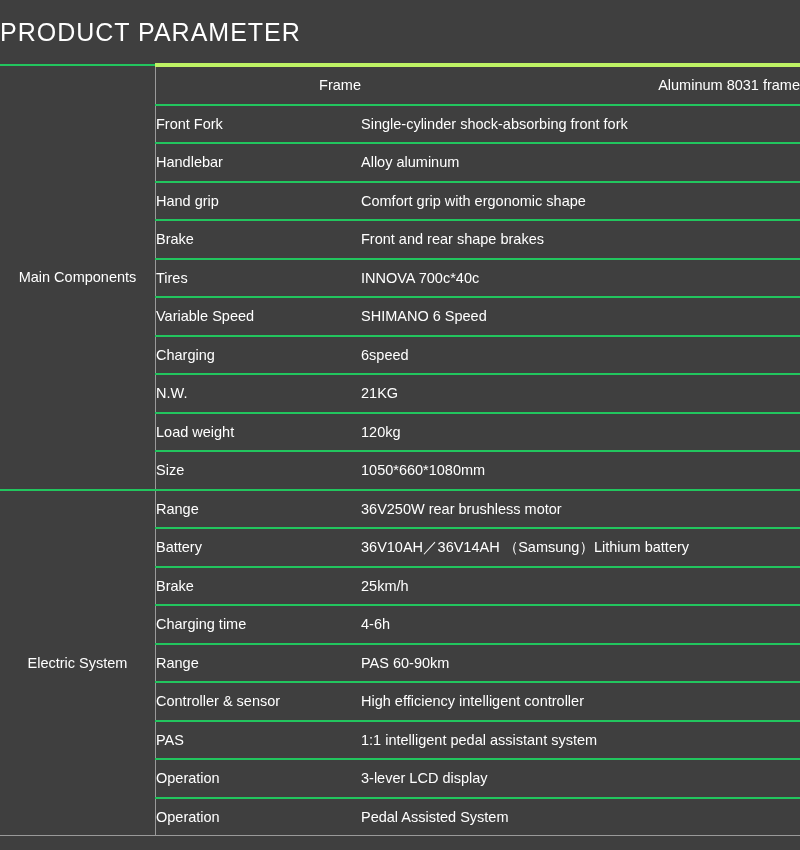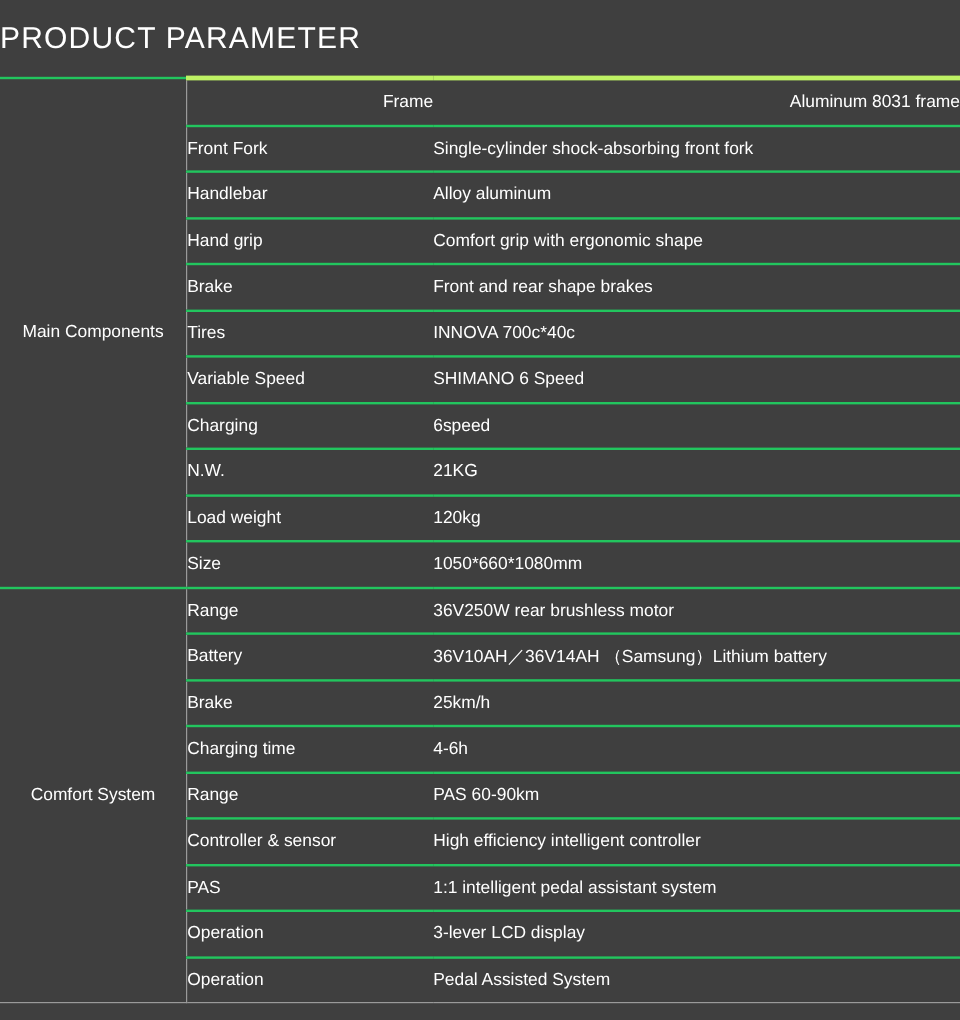--- a/index.html
+++ b/index.html
@@ -121,21 +121,21 @@
       <tr>
         <td class="key-cell">Load weight</td>
         <td class="val-cell">120kg</td>
       </tr>
       <tr>
         <td class="key-cell">Size</td>
         <td class="val-cell">1050*660*1080mm</td>
       </tr>
 
       <tr>
-        <td class="group-cell" rowspan="9">Comfort System</td>
+        <td class="group-cell" rowspan="9">Electric System</td>
         <td class="key-cell">Range</td>
         <td class="val-cell">36V250W rear brushless motor</td>
       </tr>
       <tr>
         <td class="key-cell">Battery</td>
         <td class="val-cell">36V10AH／36V14AH （Samsung）Lithium battery</td>
       </tr>
       <tr>
         <td class="key-cell">Brake</td>
         <td class="val-cell">25km/h</td>

